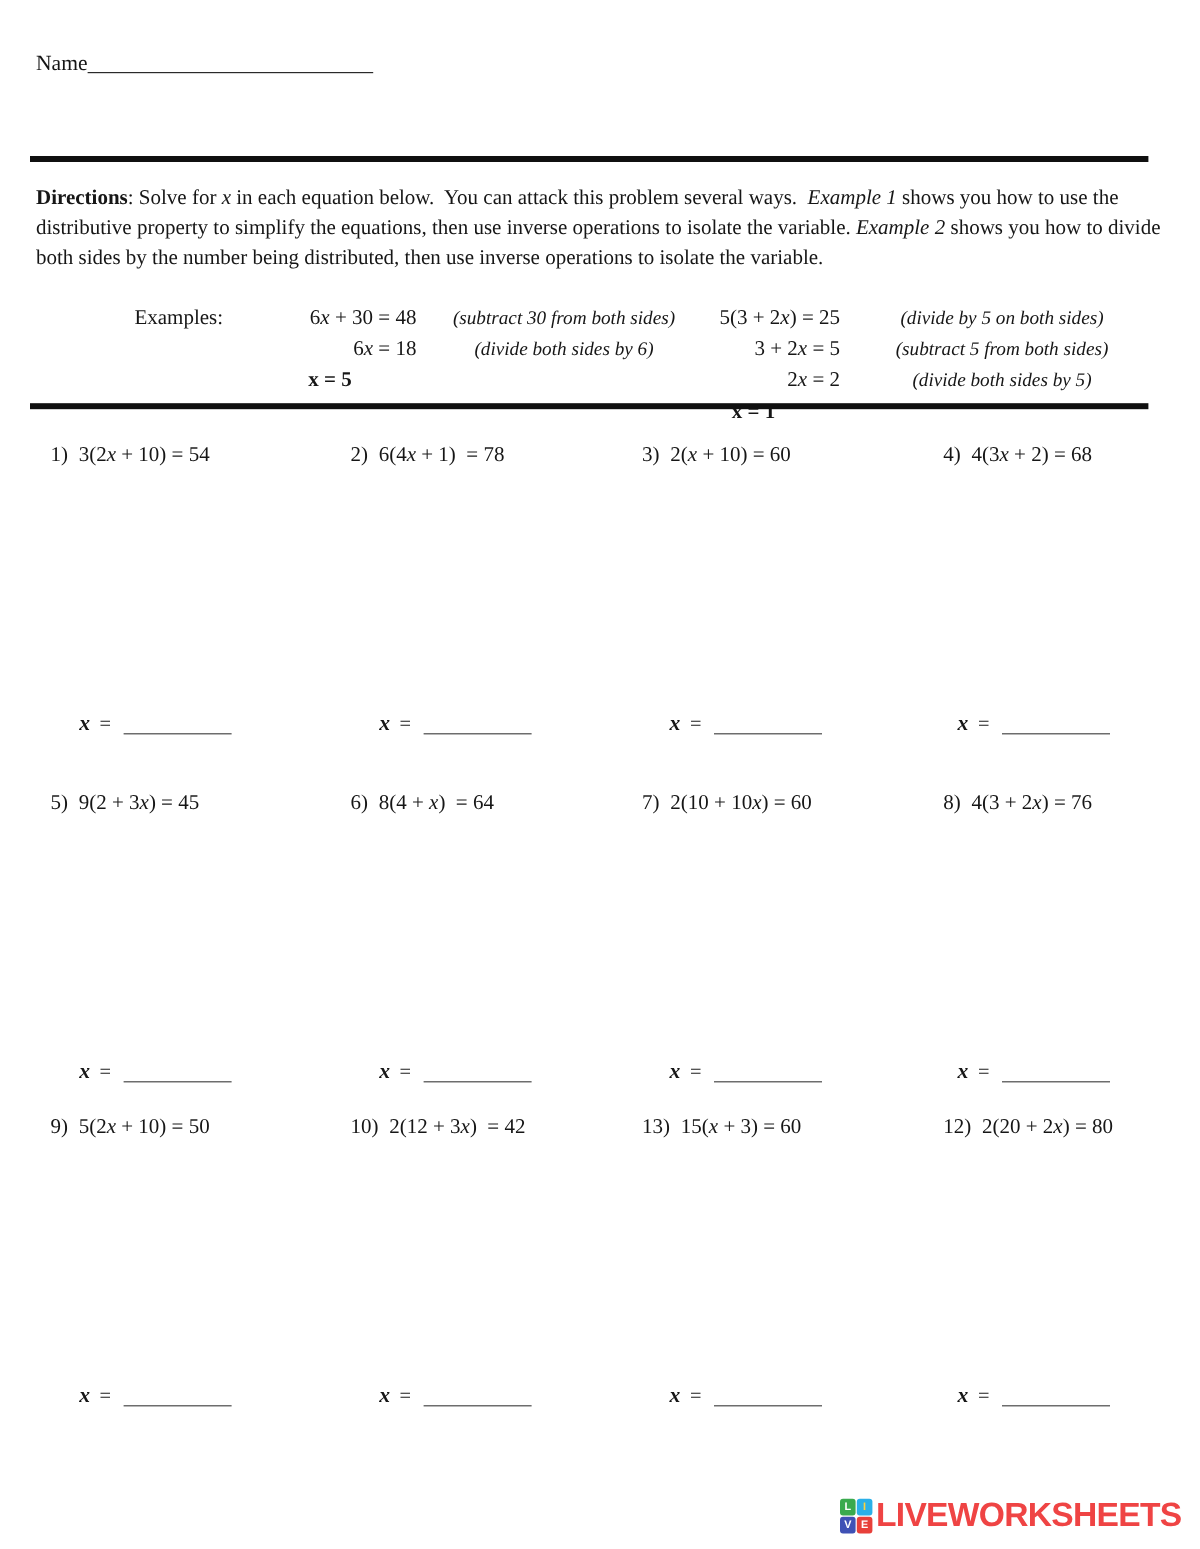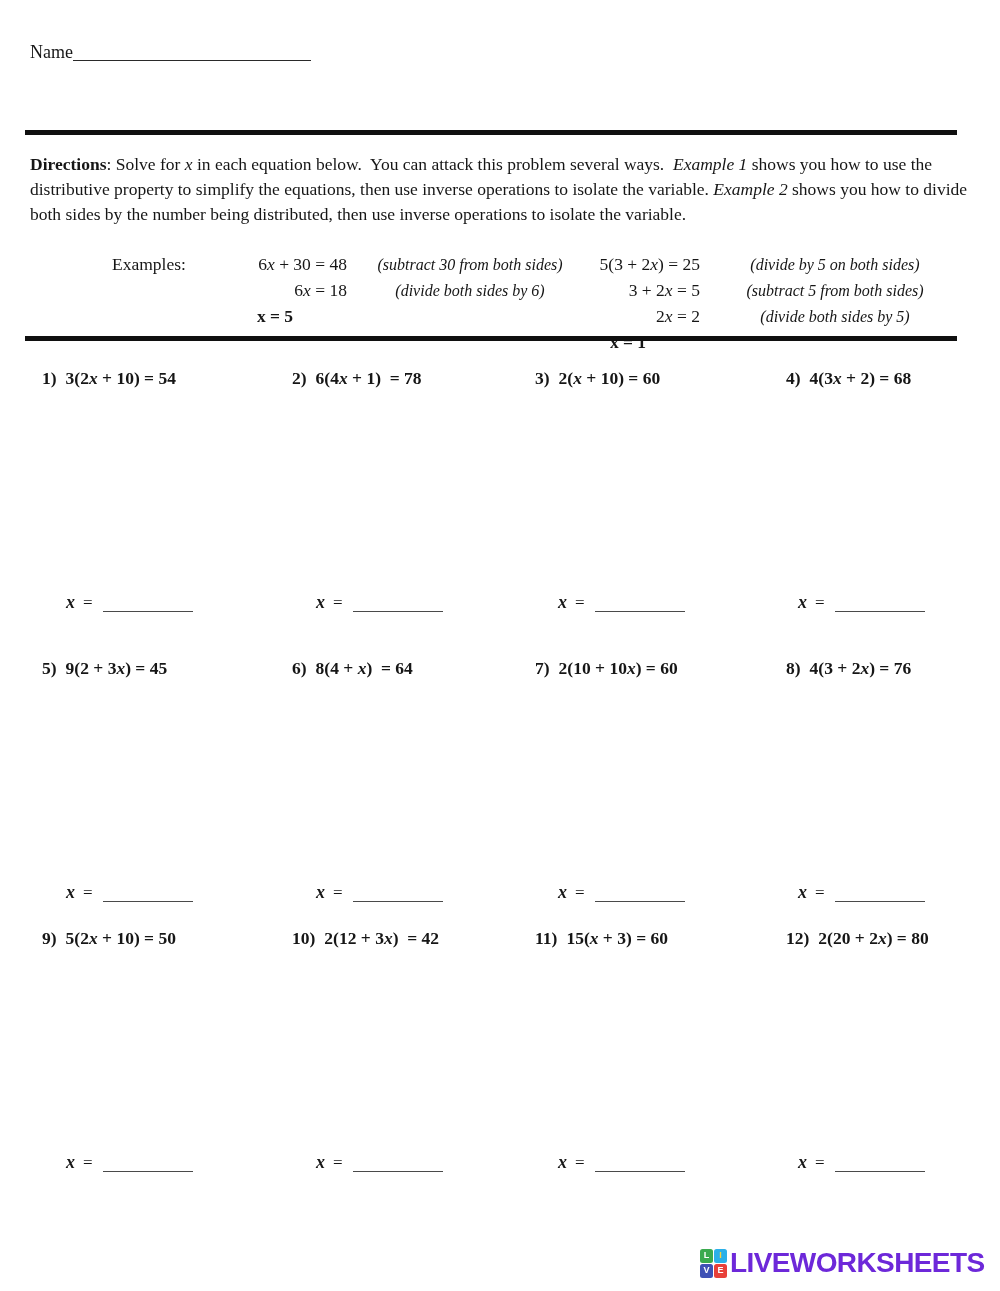--- a/index.html
+++ b/index.html
@@ -45,21 +45,21 @@
   .ex-row { display: flex; height: 26px; align-items: baseline; }
   .ex-eq   { display: inline-block; width: 144px; text-align: right; white-space: pre; }
   .ex-note {
     display: inline-block; width: 238px; margin-left: 4px; text-align: center;
     font-style: italic; font-size: 16px; white-space: pre;
   }
   .example-right .ex-note { width: 262px; }
   .ex-answer { width: 144px; text-align: center; font-weight: bold; height: 26px; }
 
   
-  .prob-row { position: absolute; left: 0; width: 100%; height: 24px; font-weight: bold; }
+  .prob-row { position: absolute; left: 0; width: 100%; height: 24px; }
   .row-1 { top: 368px; } .row-2 { top: 658px; } .row-3 { top: 928px; }
   .prob { position: absolute; font-size: 17.5px; white-space: pre; }
   .prob .p-num { display: inline-block; margin-right: 9px; }
   .col-1 { left: 42px; } .col-2 { left: 292px; } .col-3 { left: 535px; } .col-4 { left: 786px; }
 
   .math { white-space: pre; }
   .math i { font-style: italic; }
 
   
   .ans-row { position: absolute; left: 0; width: 100%; height: 26px; }
@@ -85,21 +85,21 @@
   }
   .logo-tile {
     border-radius: 2.5px; display: flex; align-items: center; justify-content: center;
     color: #ffffff; font-size: 9px; font-weight: bold; line-height: 1;
   }
   .tile-l { background: #3aaa4e; }
   .tile-i { background: #2bb0e8; color: #ffd23a; }
   .tile-v { background: #3f51b5; }
   .tile-e { background: #e8403a; }
   .logo-text {
-    color: #6d28d9; font-size: 28px; font-weight: 800; letter-spacing: -0.6px;
+    color: #ef4444; font-size: 28px; font-weight: 800; letter-spacing: -0.6px;
   }
 </style>
 </head>
 <body>
 
 <div class="page">
 
   <div class="name-row">
     <span>Name</span><span class="name-blank"></span>
   </div>
@@ -165,21 +165,21 @@
   <div class="ans-row ans-2">
     <span class="ans acol-1"><span class="var">x</span><span class="eq-sign">=</span><span class="ans-blank"></span></span>
     <span class="ans acol-2"><span class="var">x</span><span class="eq-sign">=</span><span class="ans-blank"></span></span>
     <span class="ans acol-3"><span class="var">x</span><span class="eq-sign">=</span><span class="ans-blank"></span></span>
     <span class="ans acol-4"><span class="var">x</span><span class="eq-sign">=</span><span class="ans-blank"></span></span>
   </div>
 
   <div class="prob-row row-3">
     <span class="prob col-1"><span class="p-num">9)</span><span class="math">5(2<i>x</i> + 10) = 50</span></span>
     <span class="prob col-2"><span class="p-num">10)</span><span class="math">2(12 + 3<i>x</i>)  = 42</span></span>
-    <span class="prob col-3"><span class="p-num">11)</span><span class="math">15(<i>x</i> + 3) = 60</span></span>
+    <span class="prob col-3"><span class="p-num">13)</span><span class="math">15(<i>x</i> + 3) = 60</span></span>
     <span class="prob col-4"><span class="p-num">12)</span><span class="math">2(20 + 2<i>x</i>) = 80</span></span>
   </div>
 
   <div class="ans-row ans-3">
     <span class="ans acol-1"><span class="var">x</span><span class="eq-sign">=</span><span class="ans-blank"></span></span>
     <span class="ans acol-2"><span class="var">x</span><span class="eq-sign">=</span><span class="ans-blank"></span></span>
     <span class="ans acol-3"><span class="var">x</span><span class="eq-sign">=</span><span class="ans-blank"></span></span>
     <span class="ans acol-4"><span class="var">x</span><span class="eq-sign">=</span><span class="ans-blank"></span></span>
   </div>
 

